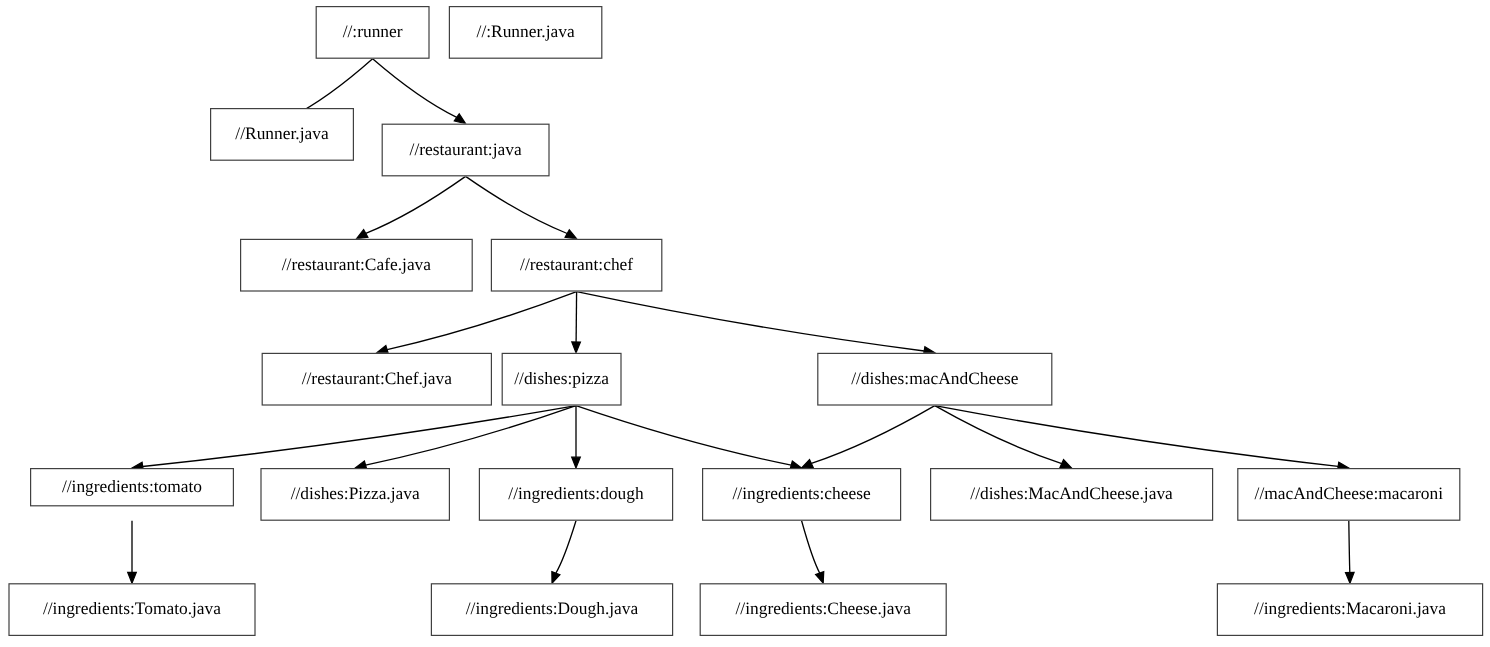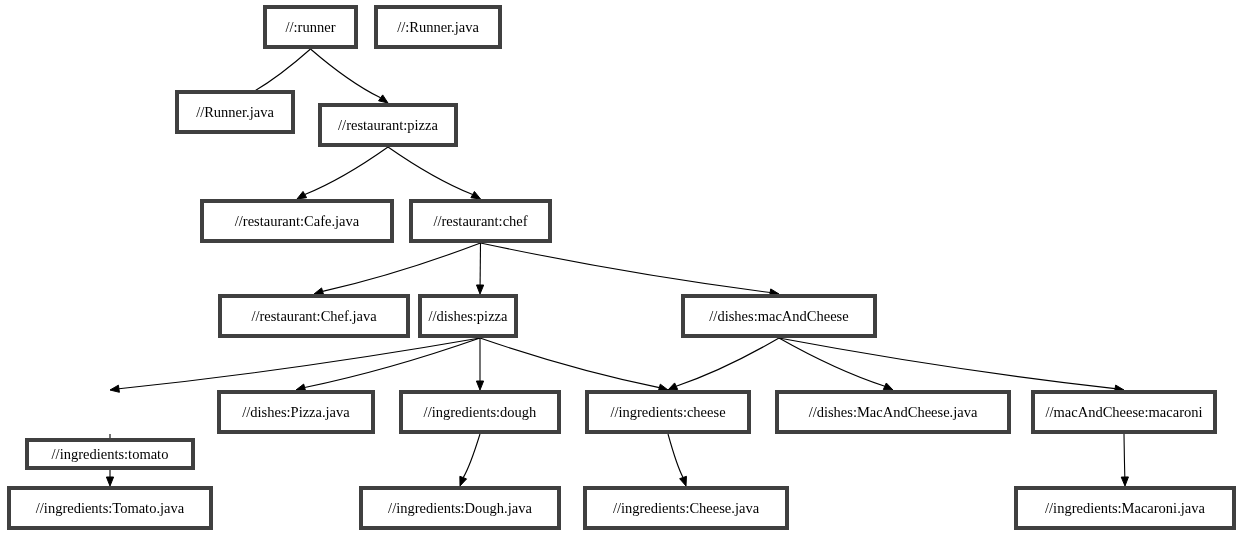--- a/index.html
+++ b/index.html
@@ -11,21 +11,21 @@
     position: relative;
     width: 1242px;
     height: 539px;
     background: #ffffff;
     font-family: "Liberation Serif", serif;
     overflow: hidden;
   }
   .node {
     position: absolute;
     box-sizing: border-box;
-    border: 4px solid #404040;
+    border: 1px solid #404040;
     background: #ffffff;
     color: #000000;
     font-size: 14.5px;
     line-height: 1;
     display: flex;
     align-items: center;
     justify-content: center;
     white-space: nowrap;
     text-align: center;
   }
@@ -94,38 +94,38 @@
       <div class="node" style="left: 263px; top: 5px; width: 95px; height: 44px;">
         <span>//:runner</span>
       </div>
       <div class="node" style="left: 374px; top: 5px; width: 128px; height: 44px;">
         <span>//:Runner.java</span>
       </div>
       <div class="node" style="left: 175px; top: 90px; width: 120px; height: 44px;">
         <span>//Runner.java</span>
       </div>
       <div class="node" style="left: 318px; top: 103px; width: 140px; height: 44px;">
-        <span>//restaurant:pizza</span>
+        <span>//restaurant:java</span>
       </div>
       <div class="node" style="left: 200px; top: 199px; width: 194px; height: 44px;">
         <span>//restaurant:Cafe.java</span>
       </div>
       <div class="node" style="left: 409px; top: 199px; width: 143px; height: 44px;">
         <span>//restaurant:chef</span>
       </div>
       <div class="node" style="left: 218px; top: 294px; width: 192px; height: 44px;">
         <span>//restaurant:Chef.java</span>
       </div>
       <div class="node" style="left: 418px; top: 294px; width: 100px; height: 44px;">
         <span>//dishes:pizza</span>
       </div>
       <div class="node" style="left: 681px; top: 294px; width: 196px; height: 44px;">
         <span>//dishes:macAndCheese</span>
       </div>
-      <div class="node" style="left: 25px; top: 390px; width: 170px; height: 32px; margin-top: 48px;">
+      <div class="node" style="left: 25px; top: 390px; width: 170px; height: 32px;">
         <span>//ingredients:tomato</span>
       </div>
       <div class="node" style="left: 217px; top: 390px; width: 158px; height: 44px;">
         <span>//dishes:Pizza.java</span>
       </div>
       <div class="node" style="left: 399px; top: 390px; width: 162px; height: 44px;">
         <span>//ingredients:dough</span>
       </div>
       <div class="node" style="left: 585px; top: 390px; width: 166px; height: 44px; text-align: right;">
         <span>//ingredients:cheese</span>

